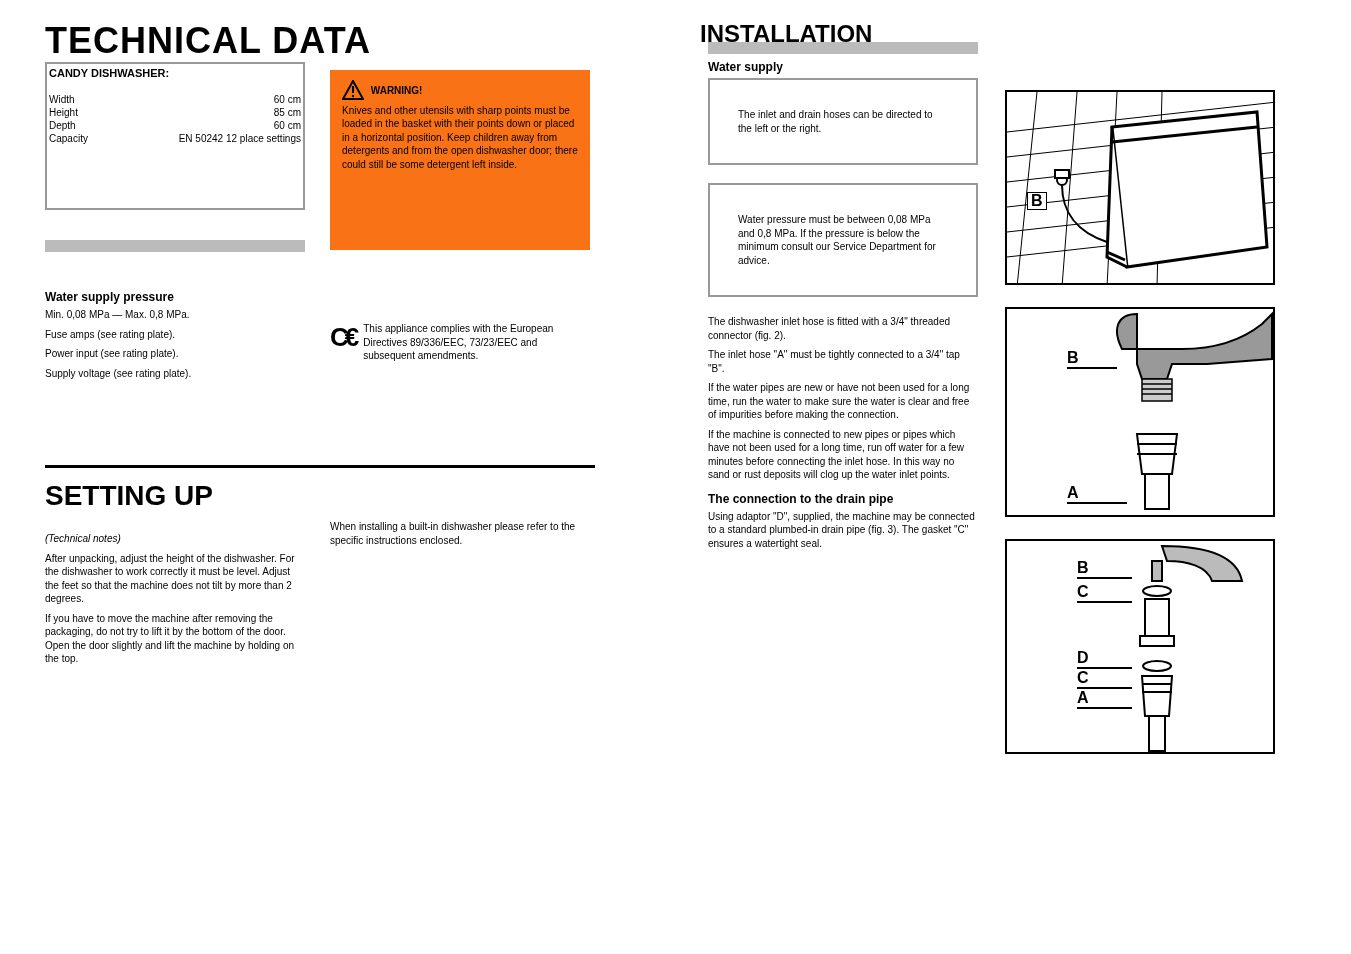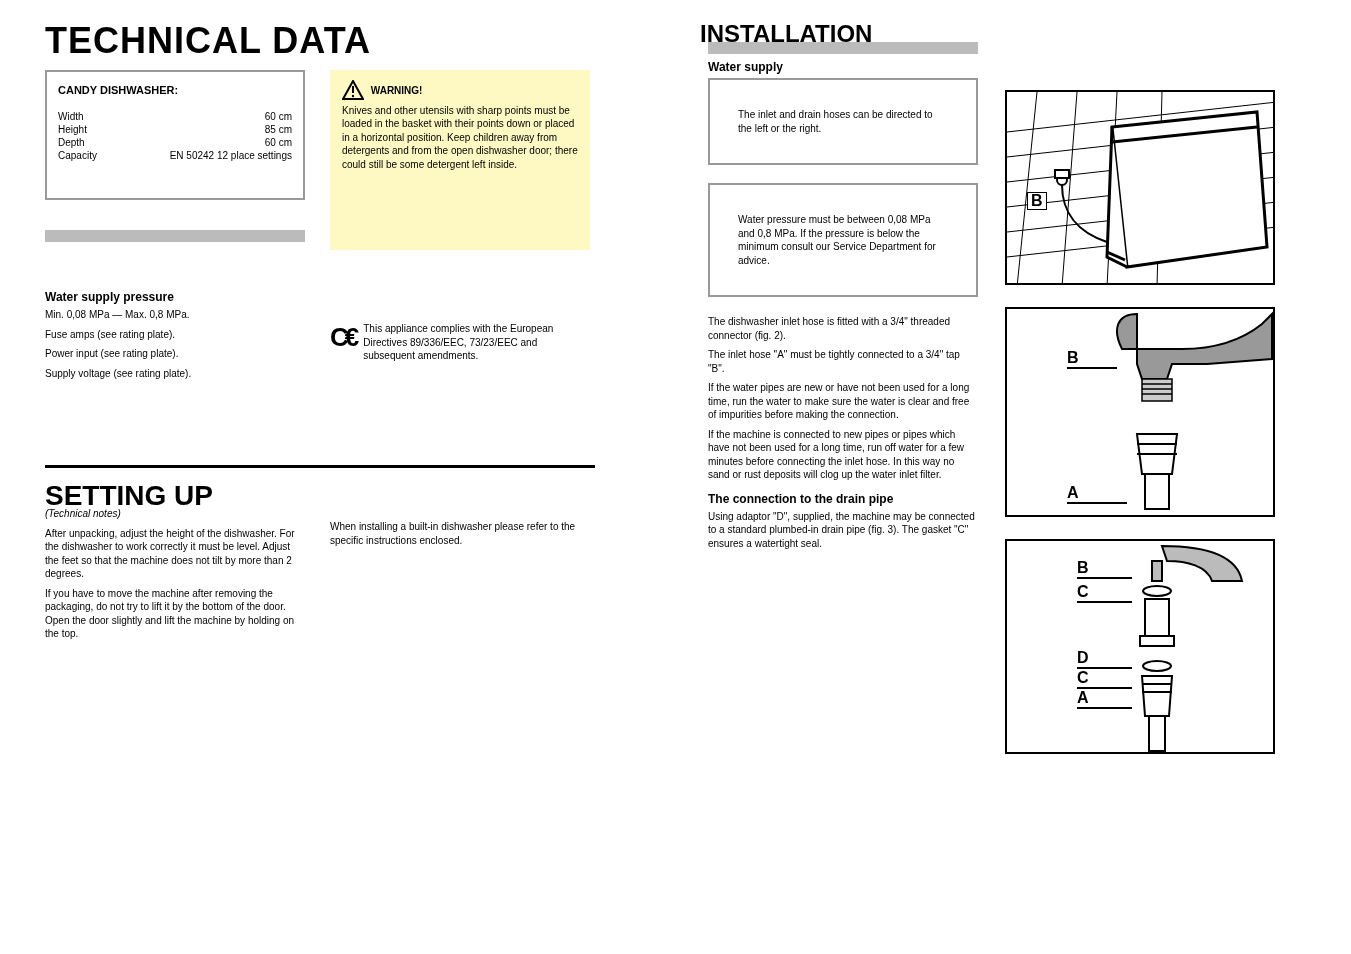--- a/index.html
+++ b/index.html
@@ -14,23 +14,22 @@
     padding: 30px 40px;
   }
   .title {
     font-size: 36px;
     font-weight: bold;
     letter-spacing: 1px;
   }
   .subheader-box {
     border: 2px solid #999;
     width: 260px;
-    height: 130px;
-    margin-top: 8px;
-    padding: 11px;
+    height: 148px;
+    padding: 2px;
     font-size: 10px;
     line-height: 1.3;
   }
   .subheader-box b { font-size: 11px; }
   .small-gray-bar {
     background: #bbb;
     width: 260px;
     height: 12px;
     margin-top: 30px;
   }
@@ -43,21 +42,21 @@
   .col {
     position: absolute;
   }
   .col1 { left: 45px; top: 290px; width: 260px; }
   .col2 { left: 330px; top: 70px; width: 260px; }
   .col2b { left: 330px; top: 310px; width: 260px; }
   .col3 { left: 700px; top: 42px; width: 270px; margin-left: 8px; }
   .col4 { left: 1005px; top: 90px; width: 280px; }
   .main-title-wrap { position: absolute; left: 45px; top: 20px; }
   .warning-box {
-    background: #fef9c3;
+    background: #f97316;
     width: 260px;
     height: 180px;
     padding: 10px 12px;
     font-size: 10px;
     line-height: 1.35;
     position: relative;
   }
   .warn-tri {
     display: inline-block;
     margin-right: 4px;
@@ -116,21 +115,21 @@
     padding: 0 3px;
     line-height: 1;
   }
   .label-line {
     position: absolute;
     font-weight: bold;
     font-size: 16px;
     border-bottom: 2px solid #000;
     padding-right: 4px;
   }
-  .col1b { position: absolute; left: 45px; top: 507px; width: 260px; }
+  .col1b { position: absolute; left: 45px; top: 532px; width: 260px; }
   .col2c { position: absolute; left: 330px; top: 520px; width: 260px; }
 </style>
 </head>
 <body>
 
 <div class="main-title-wrap">
   <div class="title">TECHNICAL DATA</div>
   <div class="subheader-box">
     <b>CANDY DISHWASHER:</b><br><br>
     <span>Width</span>
@@ -191,21 +190,21 @@
 <div class="inst-title">INSTALLATION</div>
 
 <div class="col col3">
   <div class="gray-bar-top"></div>
   <div class="section-heading">Water supply</div>
   <div class="box-thin">The inlet and drain hoses can be directed to the left or the right.</div>
   <div class="box-thin">Water pressure must be between 0,08 MPa and 0,8 MPa. If the pressure is below the minimum consult our Service Department for advice.</div>
   <div class="para">The dishwasher inlet hose is fitted with a 3/4" threaded connector (fig. 2).</div>
   <div class="para">The inlet hose "A" must be tightly connected to a 3/4" tap "B".</div>
   <div class="para">If the water pipes are new or have not been used for a long time, run the water to make sure the water is clear and free of impurities before making the connection.</div>
-  <div class="para">If the machine is connected to new pipes or pipes which have not been used for a long time, run off water for a few minutes before connecting the inlet hose. In this way no sand or rust deposits will clog up the water inlet filter.</div>
+  <div class="para">If the machine is connected to new pipes or pipes which have not been used for a long time, run off water for a few minutes before connecting the inlet hose. In this way no sand or rust deposits will clog up the water inlet points.</div>
   <div class="section-heading" style="margin-top:10px">The connection to the drain pipe</div>
   <div class="para">Using adaptor "D", supplied, the machine may be connected to a standard plumbed-in drain pipe (fig. 3). The gasket "C" ensures a watertight seal.</div>
 </div>
 
 <div class="col col4">
 
   <div class="fig" style="width:270px;height:195px">
     <svg width="270" height="195" viewBox="0 0 270 195">
 
       <g stroke="#000" stroke-width="1" fill="none">

